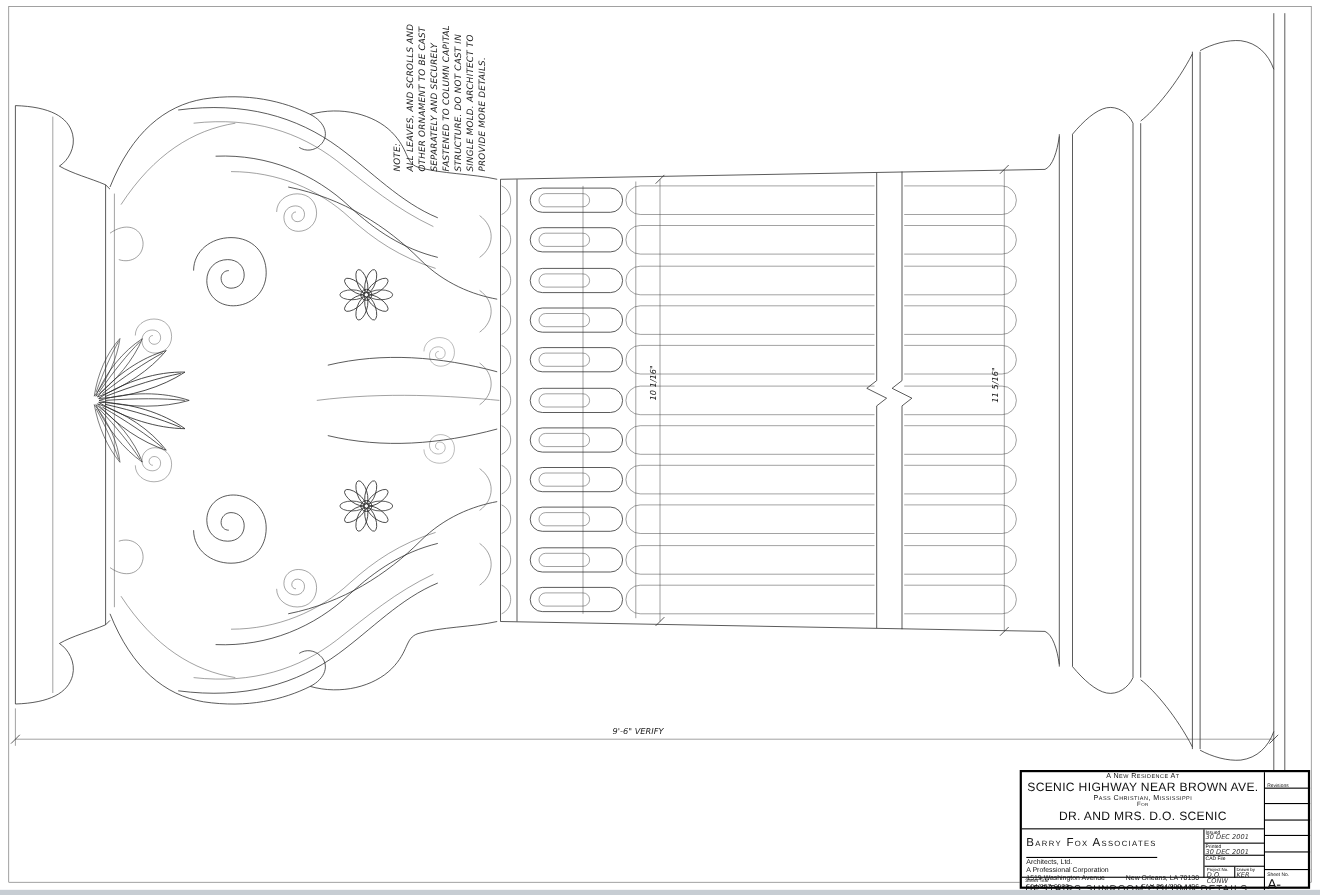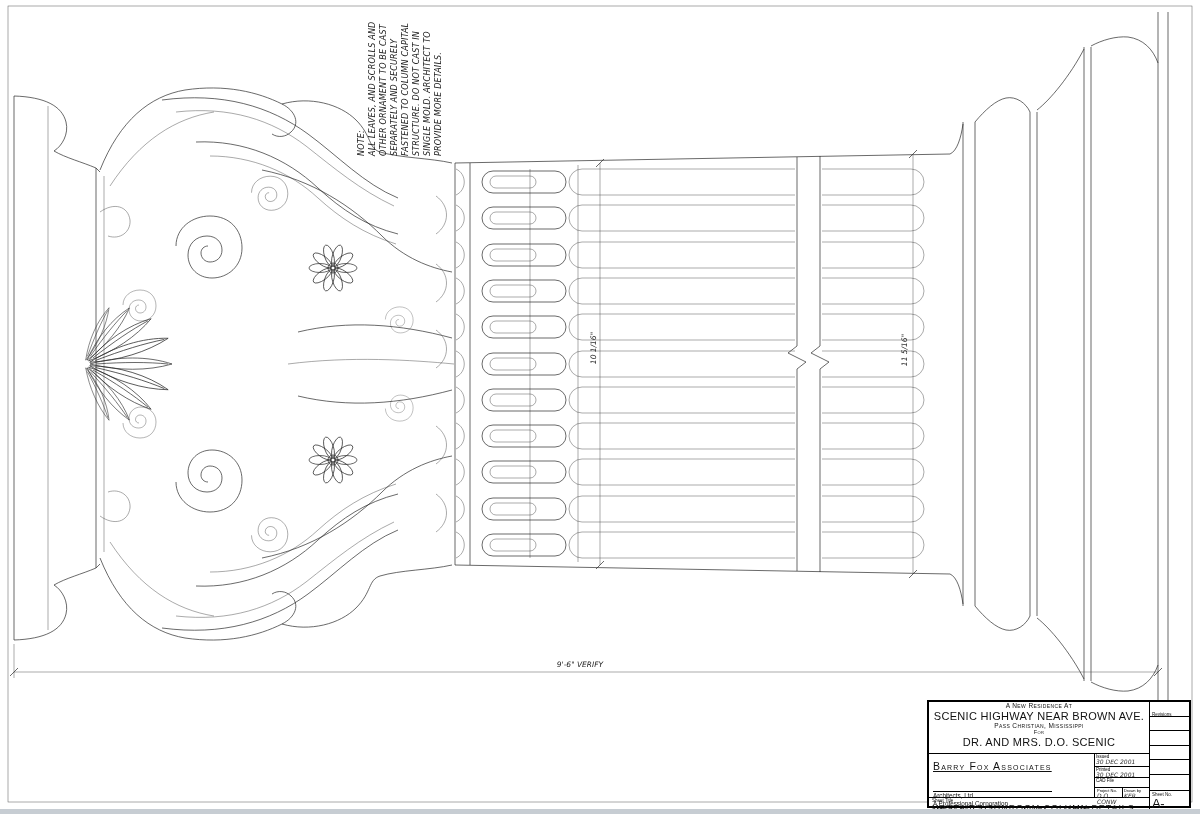--- a/index.html
+++ b/index.html
@@ -24,21 +24,21 @@
   .tb-main{position:absolute;left:0;top:0;width:221px;height:108px;border-right:1px solid #000;}
   .tb-proj{position:absolute;left:0;top:0;width:100%;height:52px;border-bottom:1px solid #000;
            text-align:center;}
   .sc{font-variant:small-caps;}
   .t-small{font-size:6.5px;letter-spacing:.4px;}
   .t-big{font-size:11px;letter-spacing:.3px;margin-top:1px;}
   .tb-mid{position:absolute;left:0;top:52px;width:100%;height:44px;border-bottom:1px solid #000;}
   .firm{position:absolute;left:0;top:0;width:166px;height:44px;border-right:1px solid #000;
         padding:2px 0 0 4px;}
   .firm-name{font-variant:small-caps;font-size:10.5px;letter-spacing:1.2px;
-             border-bottom:1px solid #000;display:inline-block;padding-bottom:19px;text-decoration:underline;}
+             border-bottom:1px solid #000;display:inline-block;padding-bottom:7px;}
   .firm-sub{font-size:6.3px;line-height:7.5px;}
   .firm-row{font-size:6.3px;line-height:7.5px;display:flex;justify-content:space-between;
             padding-right:4px;}
   .fields{position:absolute;left:166px;top:0;width:55px;height:44px;font-size:6.5px;}
   .frow{position:relative;border-bottom:1px solid #000;padding:0 1px;}
   .flabel{font-size:4.5px;color:#000;display:block;line-height:5px;}
   .hand{font-family:"DejaVu Sans",sans-serif;font-style:italic;font-size:6px;color:#333;
         line-height:6px;display:block;}
   .frow-split{display:flex;}
   .frow-split>div{flex:1;padding:0 1px;}

